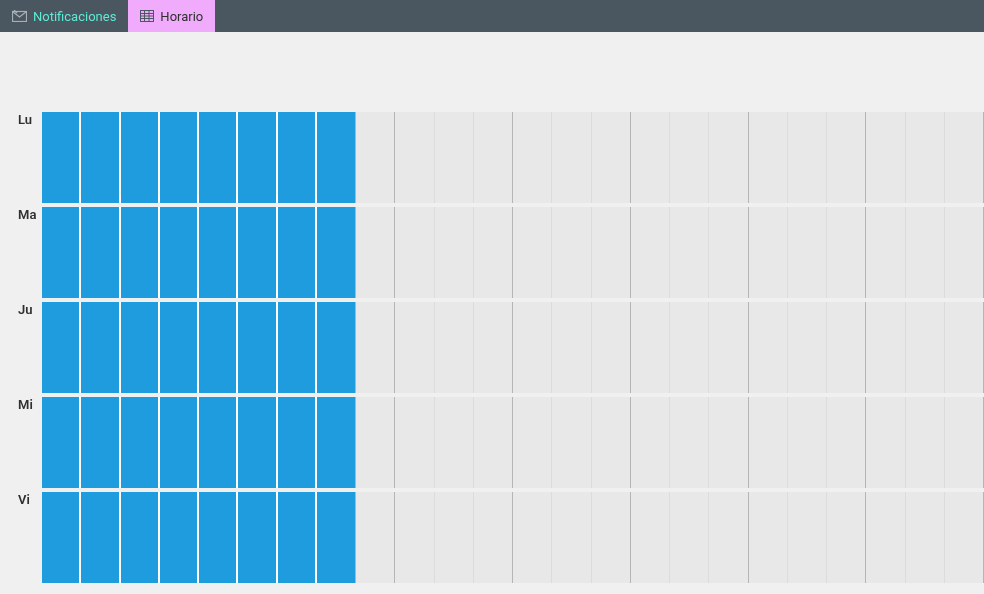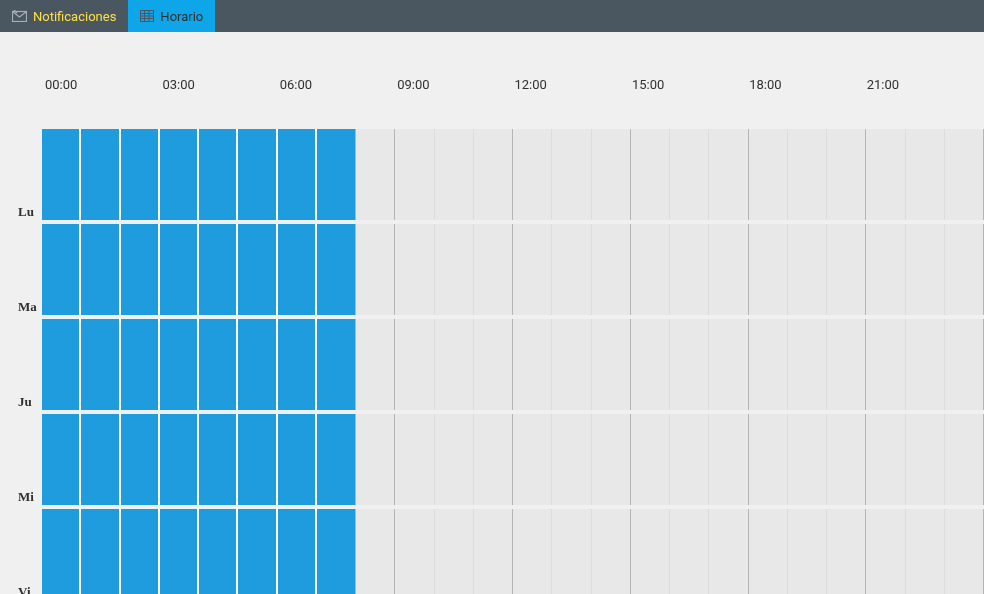--- a/index.html
+++ b/index.html
@@ -19,27 +19,27 @@
     .tab-bar {
       background: #4a5660;
       height: 32px;
       display: flex;
       align-items: stretch;
     }
     .tab {
       display: flex;
       align-items: center;
       padding: 0 12px;
-      color: #fde047;
+      color: #5eead4;
       cursor: pointer;
       gap: 6px;
       font-size: 13px;
     }
     .tab.active {
-      background: #0ea5e9;
+      background: #f0abfc;
       color: #303030;
     }
     .tab.active .tab-icon svg path,
     .tab.active .tab-icon svg rect,
     .tab.active .tab-icon svg circle,
     .tab.active .tab-icon svg line {
       stroke: #4a5660;
     }
     .tab-icon {
       display: inline-flex;
@@ -60,24 +60,23 @@
       text-align: left;
       font-weight: 400;
       padding-left: 0;
     }
     .grid-area {
       margin-top: 35px;
       position: relative;
     }
     .day-row {
       display: flex;
-      align-items: flex-end;
+      align-items: flex-start;
       height: 93px;
       margin-bottom: 2px;
-      font-family: Liberation Serif, serif;
     }
     .day-label {
       width: 27px;
       color: #303030;
       font-size: 13px;
       font-weight: 600;
       text-align: left;
     }
     .day-grid {
       display: flex;
@@ -128,30 +127,20 @@
         <line x1="0.5" y1="8.5" x2="13.5" y2="8.5" stroke="#4a5660" stroke-width="1"></line>
         <line x1="4.5" y1="0.5" x2="4.5" y2="11.5" stroke="#4a5660" stroke-width="1"></line>
         <line x1="9" y1="0.5" x2="9" y2="11.5" stroke="#4a5660" stroke-width="1"></line>
       </svg>
     </span>
     <span>Horario</span>
   </div>
 </div>
 
 <div class="schedule-wrapper">
-  <div class="time-header">
-    <div class="time-header-cell">00:00</div>
-    <div class="time-header-cell">03:00</div>
-    <div class="time-header-cell">06:00</div>
-    <div class="time-header-cell">09:00</div>
-    <div class="time-header-cell">12:00</div>
-    <div class="time-header-cell">15:00</div>
-    <div class="time-header-cell">18:00</div>
-    <div class="time-header-cell">21:00</div>
-  </div>
 
   <div class="grid-area" id="grid-area">
   <div class="day-row">
         <div class="day-label">Lu</div>
         <div class="day-grid">
           <div class="hour-cell selected"></div>
           <div class="hour-cell selected"></div>
           <div class="hour-cell major selected"></div>
           <div class="hour-cell selected"></div>
           <div class="hour-cell selected"></div>

